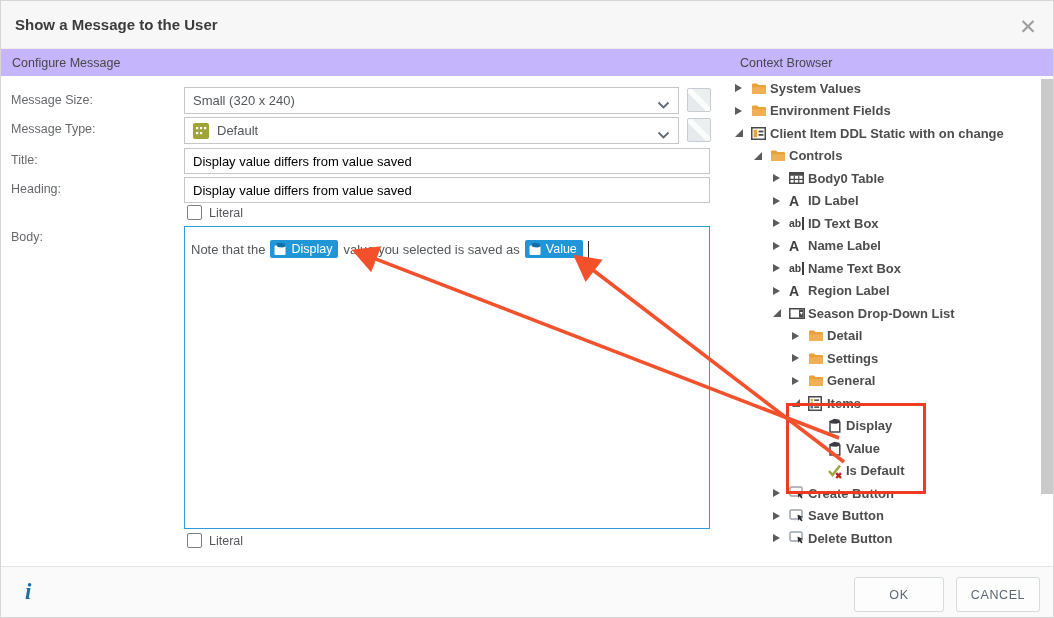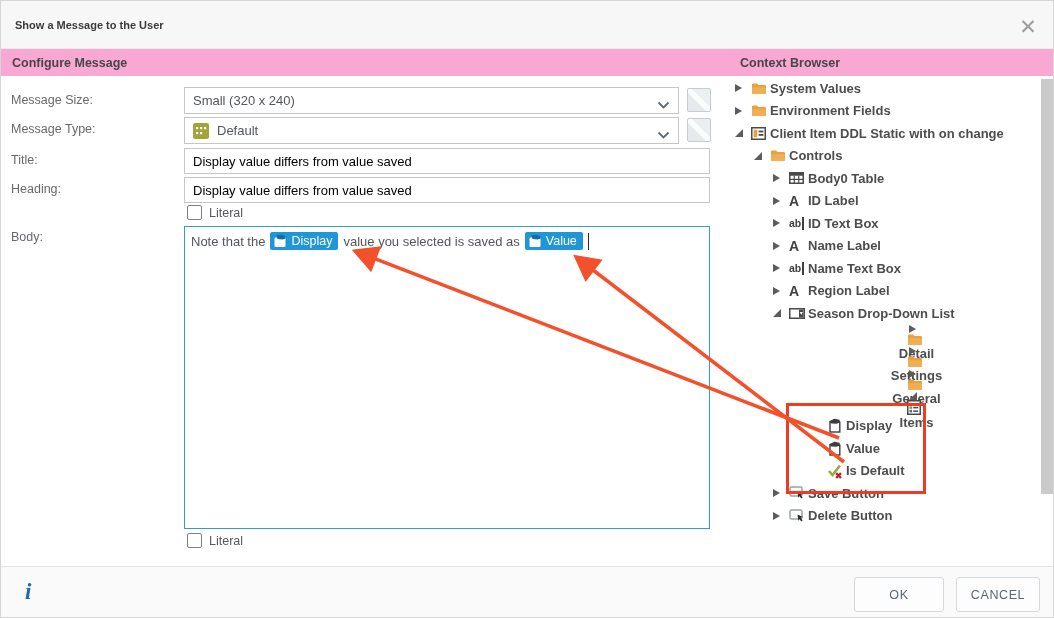--- a/index.html
+++ b/index.html
@@ -5,29 +5,29 @@
   * { margin:0; padding:0; box-sizing:border-box; }
   html,body { background:#fff; }
   body { font-family:"Liberation Sans","DejaVu Sans",sans-serif; }
   .stage { position:relative; width:1054px; height:618px; background:#fff;
            border:1px solid #d6d6d6; overflow:hidden; }
 
   
   .title-bar { position:absolute; left:0; top:0; width:1054px; height:48px;
                background:#f7f7f7; border-bottom:1px solid #ececec;
                display:flex; align-items:center; padding:0 14px; }
-  .title-bar .ttl { font-size:11px; font-weight:bold; color:#3b3b3b; }
+  .title-bar .ttl { font-size:15px; font-weight:bold; color:#3b3b3b; }
   .close-x { position:absolute; right:12px; top:12px; width:26px; height:26px;
              display:flex; align-items:center; justify-content:center;
              color:#9d9d9d; font-size:21px; cursor:pointer; line-height:1; }
 
   
-  .sec-head { position:absolute; top:48px; height:27px; background:#f9a8d4;
+  .sec-head { position:absolute; top:48px; height:27px; background:#c4b5fd;
               display:flex; align-items:center; padding:0 11px;
-              font-size:12.5px; color:#474747;font-weight:bold; }
+              font-size:12.5px; color:#474747; }
   .sec-head.left  { left:0; width:728px; }
   .sec-head.right { left:728px; width:326px; }
 
   
   .flabel { position:absolute; font-size:12.5px; color:#66686c; }
   .select { position:absolute; height:27px; width:495px; left:183px;
             border:1px solid #c6c6c6; background:#fff; display:flex;
             align-items:center; padding:0 28px 0 8px; font-size:13px; color:#53565b; }
   .select .chev { position:absolute; right:8px; top:9px; }
   .type-ic { width:16px; height:16px; background:#A3A438; border-radius:2px;
@@ -35,32 +35,32 @@
   .expr-btn { position:absolute; width:24px; height:24px; left:686px;
               border:1px solid #c6ccd1; border-radius:2px;
               background:linear-gradient(45deg,#e7eaec 40%,#fbfcfc 42%,#fbfcfc 58%,#eceff0 60%); }
   .tinput { position:absolute; left:183px; width:526px; height:26px;
             border:1px solid #c6c6c6; background:#fff; font-size:13px; color:#000000;
             padding:0 8px; font-family:"Liberation Sans","DejaVu Sans",sans-serif; }
   .chkrow { position:absolute; display:flex; align-items:center; gap:7px; }
   .chk { width:15px; height:15px; border:1.5px solid #7c8085; border-radius:2px; background:#fff; }
   .chklab { font-size:12.5px; color:#55575b; }
   .body-box { position:absolute; left:183px; top:225px; width:526px; height:303px;
-              border:1px solid #2f9bd7; background:#fff; padding:5px 6px; }
+              border:1px solid #2f9bd7; background:#fff; padding:13px 6px; }
   .body-line { display:flex; align-items:center; gap:5px; font-size:13px; color:#53565b; }
   .token { display:inline-flex; align-items:center; gap:4px; background:#2196D6;
            color:#fff; border-radius:2px; padding:2px 6px 2px 3px; font-size:12.5px; }
   .caret { width:1.5px; height:17px; background:#2c2c2c; }
 
   
   .tree { position:absolute; left:728px; top:76px; width:312px; }
   .trow { height:22.5px; display:flex; align-items:center; font-size:13px;
           color:#4d4d4d; cursor:default; }
   .lvl0 { padding-left:6px; }  .lvl1 { padding-left:25px; }
-  .lvl2 { padding-left:44px; } .lvl3 { padding-left:63px;flex-direction:column; }
+  .lvl2 { padding-left:44px; } .lvl3 { padding-left:63px; }
   .lvl4 { padding-left:82px; }
   .exp { width:16px; flex:0 0 auto; display:flex; align-items:center; }
   .exp.c::before { content:""; border-left:7px solid #5c5c5c;
                    border-top:4.5px solid transparent; border-bottom:4.5px solid transparent; }
   .exp.e::before { content:""; border-bottom:8px solid #5c5c5c; border-left:8px solid transparent; }
   .ticon { width:19px; flex:0 0 auto; display:flex; align-items:center; justify-content:flex-start; }
   .tlabel { white-space:nowrap;font-weight:bold; }
   .a-glyph { font-weight:bold; color:#3f3f3f; font-size:14px; }
   .ab-glyph { font-weight:bold; color:#3f3f3f; font-size:10.5px; display:flex; align-items:center; }
   .ab-glyph i { display:inline-block; width:1.5px; height:13px; background:#3f3f3f;
@@ -360,20 +360,30 @@
       <span class="exp n"></span>
       <span class="ticon">
           <svg width="16" height="16" viewBox="0 0 16 16">
             <path d="M2 8 L5.5 12 L13 2.5" stroke="#9FA83B" stroke-width="2.6" fill="none"></path>
             <path d="M9.2 10.2 L14 15 M14 10.2 L9.2 15" stroke="#B8242C" stroke-width="2.4"></path>
           </svg>
         </span>
       <span class="tlabel">Is Default</span>
     </div>
 
+    <div class="trow lvl2">
+      <span class="exp c"></span>
+      <span class="ticon">
+          <svg width="16" height="14" viewBox="0 0 16 14">
+            <rect x="1" y="1" width="12" height="9" rx="1.5" fill="none" stroke="#9CA3AA" stroke-width="1.5"></rect>
+            <path d="M8.5 5.5 L14 8 L11.6 8.8 L13.6 11.5 L12.3 12.5 L10.3 9.8 L9.3 12 Z" fill="#2b2b2b"></path>
+          </svg>
+        </span>
+      <span class="tlabel">Create Button</span>
+    </div>
 
     <div class="trow lvl2">
       <span class="exp c"></span>
       <span class="ticon">
           <svg width="16" height="14" viewBox="0 0 16 14">
             <rect x="1" y="1" width="12" height="9" rx="1.5" fill="none" stroke="#9CA3AA" stroke-width="1.5"></rect>
             <path d="M8.5 5.5 L14 8 L11.6 8.8 L13.6 11.5 L12.3 12.5 L10.3 9.8 L9.3 12 Z" fill="#2b2b2b"></path>
           </svg>
         </span>
       <span class="tlabel">Save Button</span>

